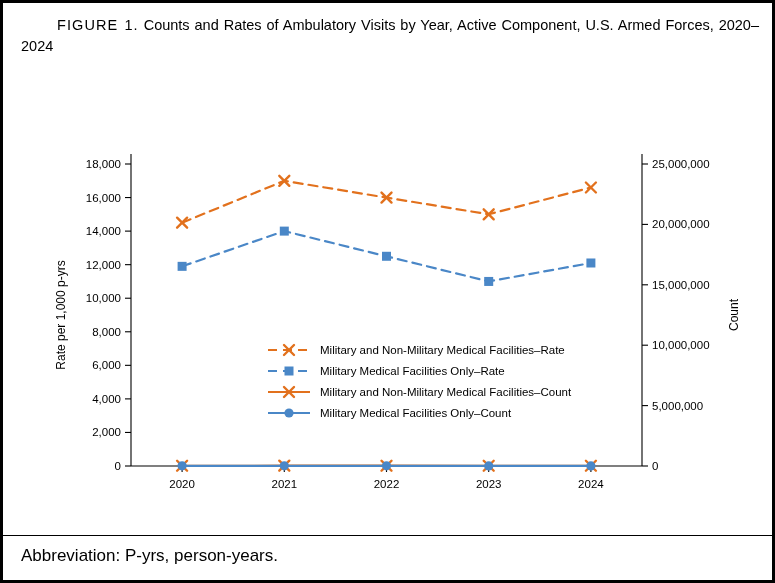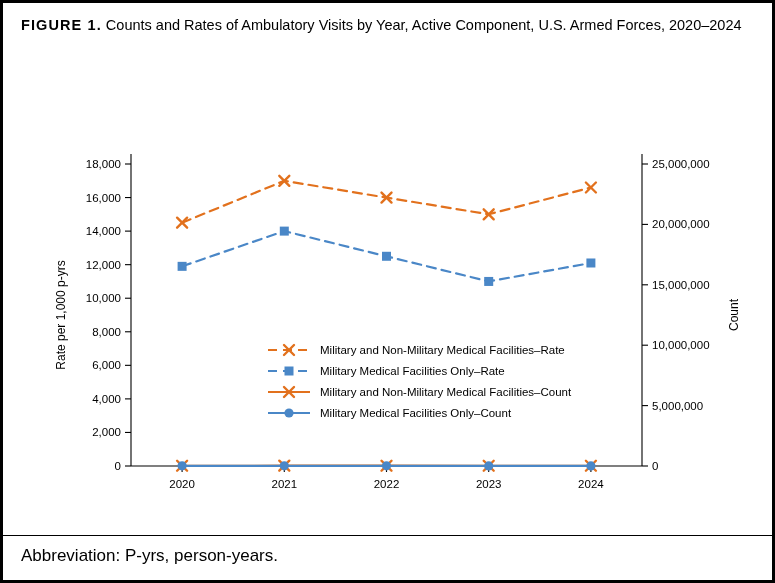--- a/index.html
+++ b/index.html
@@ -23,22 +23,23 @@
     position: absolute;
     left: 18px;
     top: 12px;
     width: 738px;
     font-size: 14.5px;
     line-height: 1.45;
     color: #000;
     text-align: justify;
   }
   .fig-title .fignum {
-    font-weight: bold;
+    font-weight: normal;
     letter-spacing: 1.1px;
+    margin-left: 36px;
   }
   .fig-title .captext {
     font-weight: normal;
   }
   .fig-footnote {
     position: absolute;
     left: 18px;
     bottom: 14px;
     font-size: 17px;
     color: #000;

